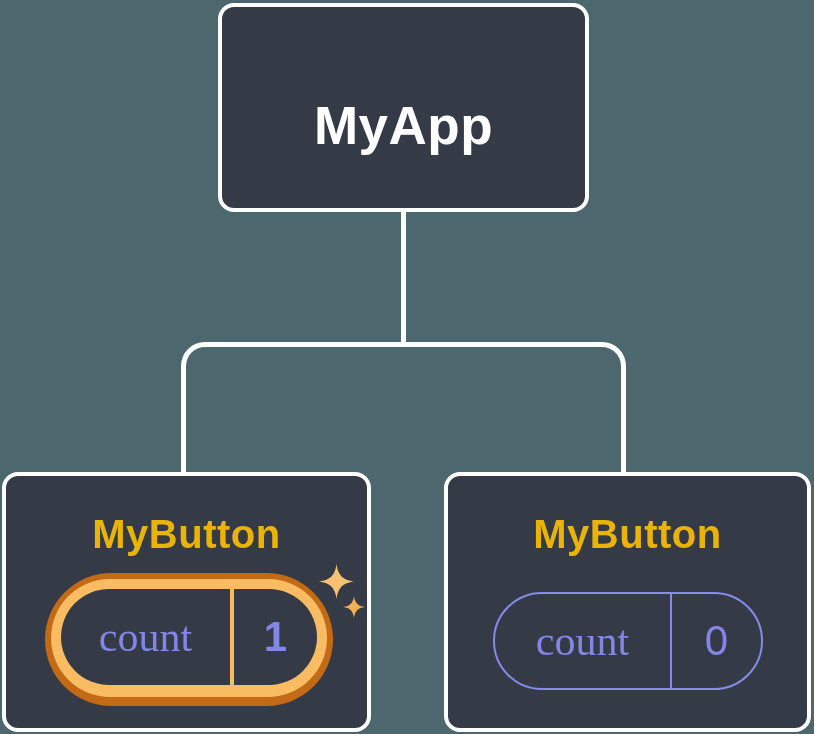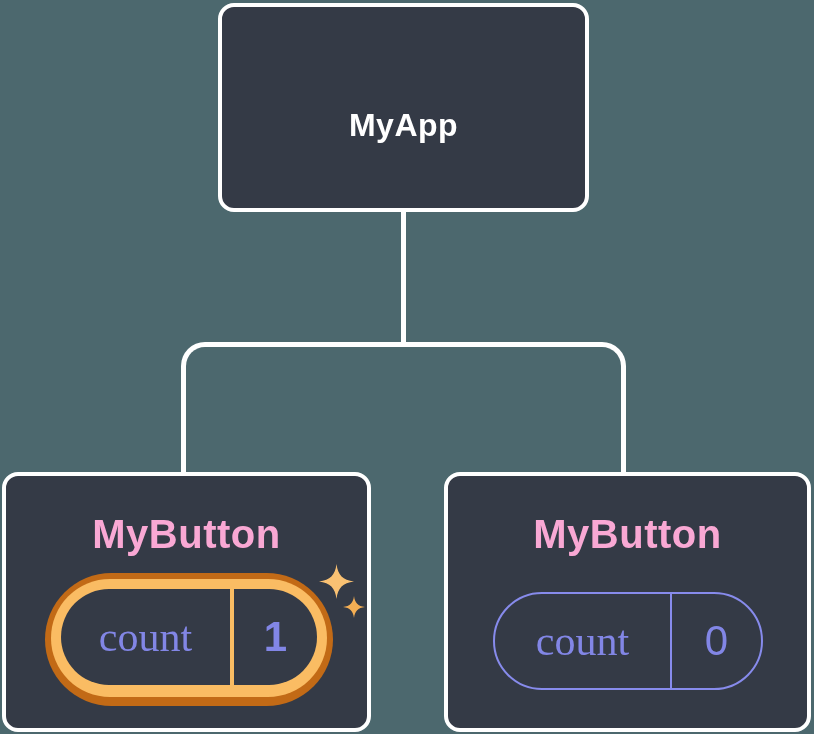--- a/index.html
+++ b/index.html
@@ -20,37 +20,37 @@
     border: 4px solid #ffffff;
     border-radius: 16px;
   }
   .node-root {
     left: 218px; top: 3px;
     width: 371px; height: 209px;
     display: flex; align-items: center; justify-content: center;
   }
   .root-label {
     color: #ffffff;
-    font-size: 32px;
+    font-size: 53px;
     font-weight: 600;
     letter-spacing: 0.5px;
     margin-top: 36px;
   }
   .node-child {
     top: 472px;
     width: 369px; height: 260px;
   }
   .node-child.left  { left: 2px; }
   .node-child.right { left: 444px; width: 367px; }
 
   .child-label {
     position: absolute;
     top: 36px; left: 0; width: 100%;
     text-align: center;
-    color: #f9a8d4;
+    color: #eab308;
     font-size: 40px;
     font-weight: 600;
     letter-spacing: 0.5px;
   }
 
   
   .stem {
     position: absolute;
     left: 401px; top: 212px;
     width: 5px; height: 134px;

